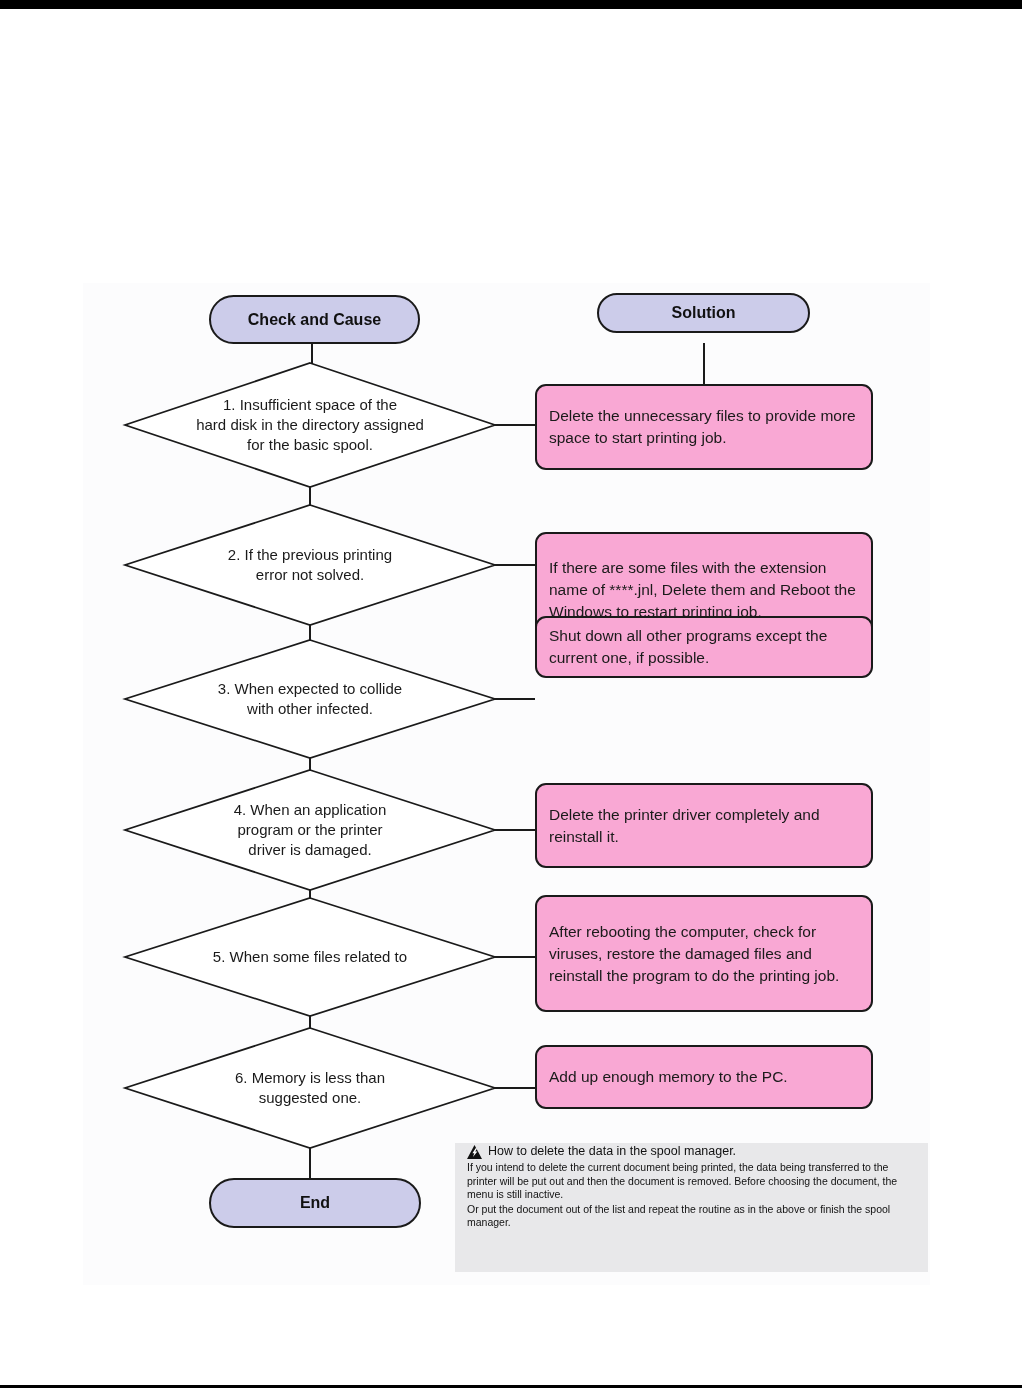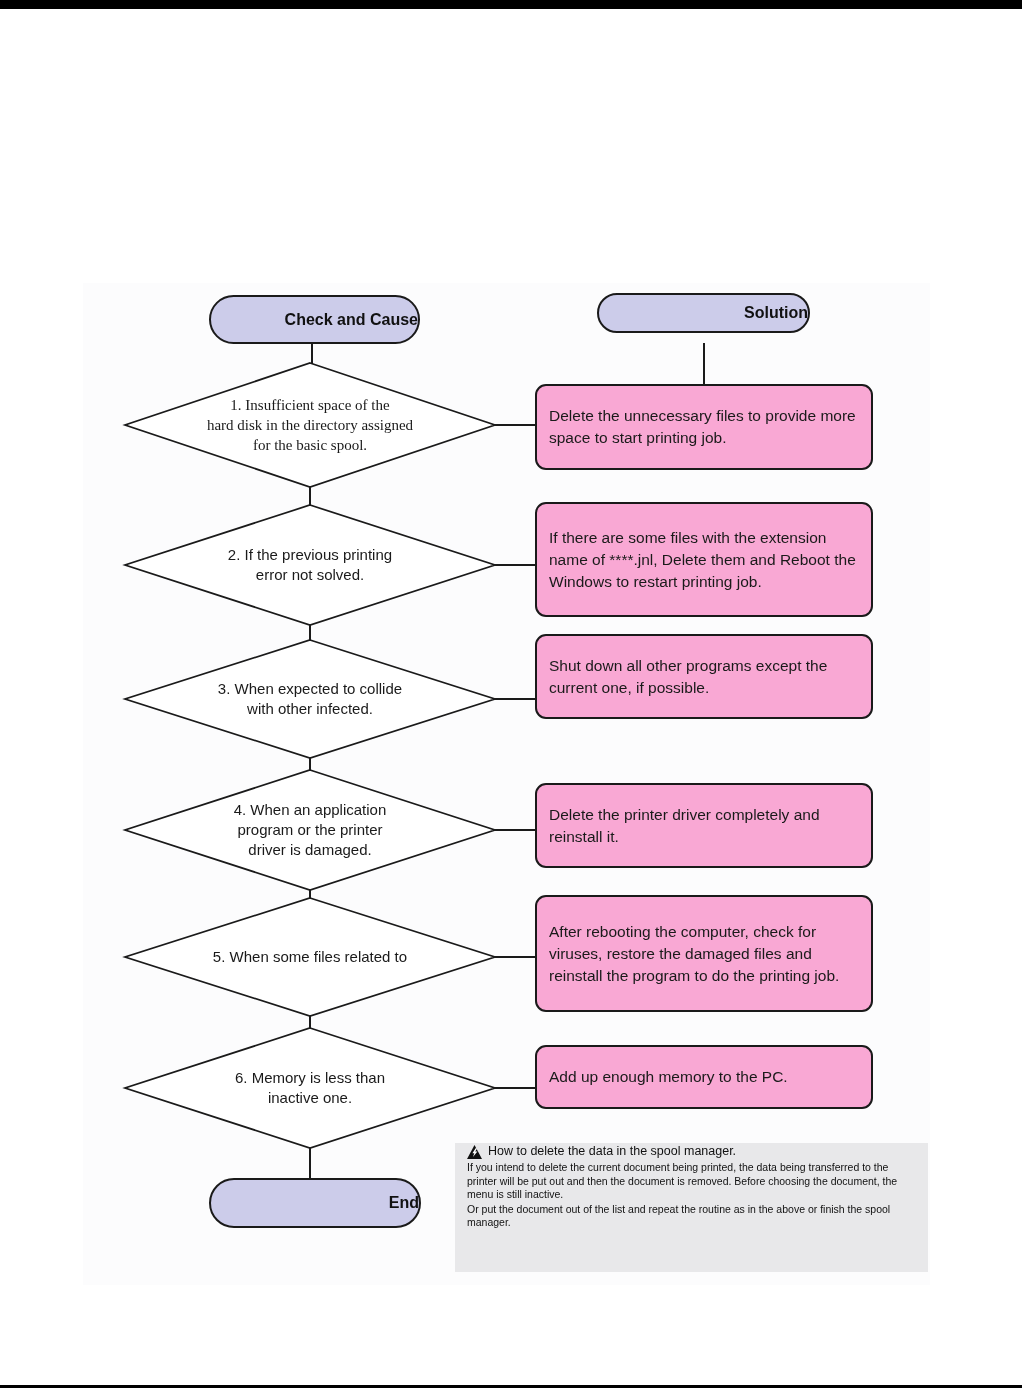--- a/index.html
+++ b/index.html
@@ -22,21 +22,21 @@
     position:absolute;left:83px;top:283px;width:847px;height:1002px;
     background:#fcfcfd;
   }
   svg.wires{position:absolute;left:0;top:0;width:1022px;height:1391px;}
   .pill{
     position:absolute;
     box-sizing:border-box;
     background:#ccccea;
     border:2px solid #1a1a1a;
     border-radius:26px;
-    display:flex;align-items:center;justify-content:flex-end;
+    display:flex;align-items:center;justify-content:center;
     font-size:16px;font-weight:bold;color:#111111;
   }
   .pill.check{left:209px;top:295px;width:211px;height:49px;}
   .pill.solution-h{left:597px;top:293px;width:213px;height:40px;}
   .pill.end{left:209px;top:1178px;width:212px;height:50px;}
   .diamond-text{
     position:absolute;
     width:340px;
     transform:translate(-50%,-50%);
     text-align:center;
@@ -115,21 +115,21 @@
     </g>
   </svg>
 
   <div class="pill check">
     <span>Check and Cause</span>
   </div>
   <div class="pill solution-h">
     <span>Solution</span>
   </div>
 
-  <div class="diamond-text" style="left:310px;top:425px;font-family:Liberation Serif, serif;">
+  <div class="diamond-text" style="left:310px;top:425px;">
     <span>1. Insufficient space of the</span>
     <span>hard disk in the directory assigned</span>
     <span>for the basic spool.</span>
   </div>
   <div class="diamond-text" style="left:310px;top:565px;">
     <span>2. If the previous printing</span>
     <span>error not solved.</span>
   </div>
   <div class="diamond-text" style="left:310px;top:699px;">
     <span>3. When expected to collide</span>
@@ -138,30 +138,30 @@
   <div class="diamond-text" style="left:310px;top:830px;">
     <span>4. When an application</span>
     <span>program or the printer</span>
     <span>driver is damaged.</span>
   </div>
   <div class="diamond-text" style="left:310px;top:957px;">
     <span>5. When some files related to</span>
   </div>
   <div class="diamond-text" style="left:310px;top:1088px;">
     <span>6. Memory is less than</span>
-    <span>inactive one.</span>
+    <span>suggested one.</span>
   </div>
 
   <div class="sol-box" style="top:384px;height:86px;">
     <span>Delete the unnecessary files to provide more space to start printing job.</span>
   </div>
-  <div class="sol-box" style="top:502px;height:115px;padding-left:12px;">
+  <div class="sol-box" style="top:532px;height:115px;padding-left:12px;">
     <span>If there are some files with the extension name of ****.jnl, Delete them and Reboot the Windows to restart printing job.</span>
   </div>
-  <div class="sol-box" style="top:634px;height:85px;">
+  <div class="sol-box" style="top:616px;height:62px;">
     <span>Shut down all other programs except the current one, if possible.</span>
   </div>
   <div class="sol-box" style="top:783px;height:85px;">
     <span>Delete the printer driver completely and reinstall it.</span>
   </div>
   <div class="sol-box" style="top:895px;height:117px;">
     <span>After rebooting the computer, check for viruses, restore the damaged files and reinstall the program to do the printing job.</span>
   </div>
   <div class="sol-box" style="top:1045px;height:64px;">
     <span>Add up enough memory to the PC.</span>

